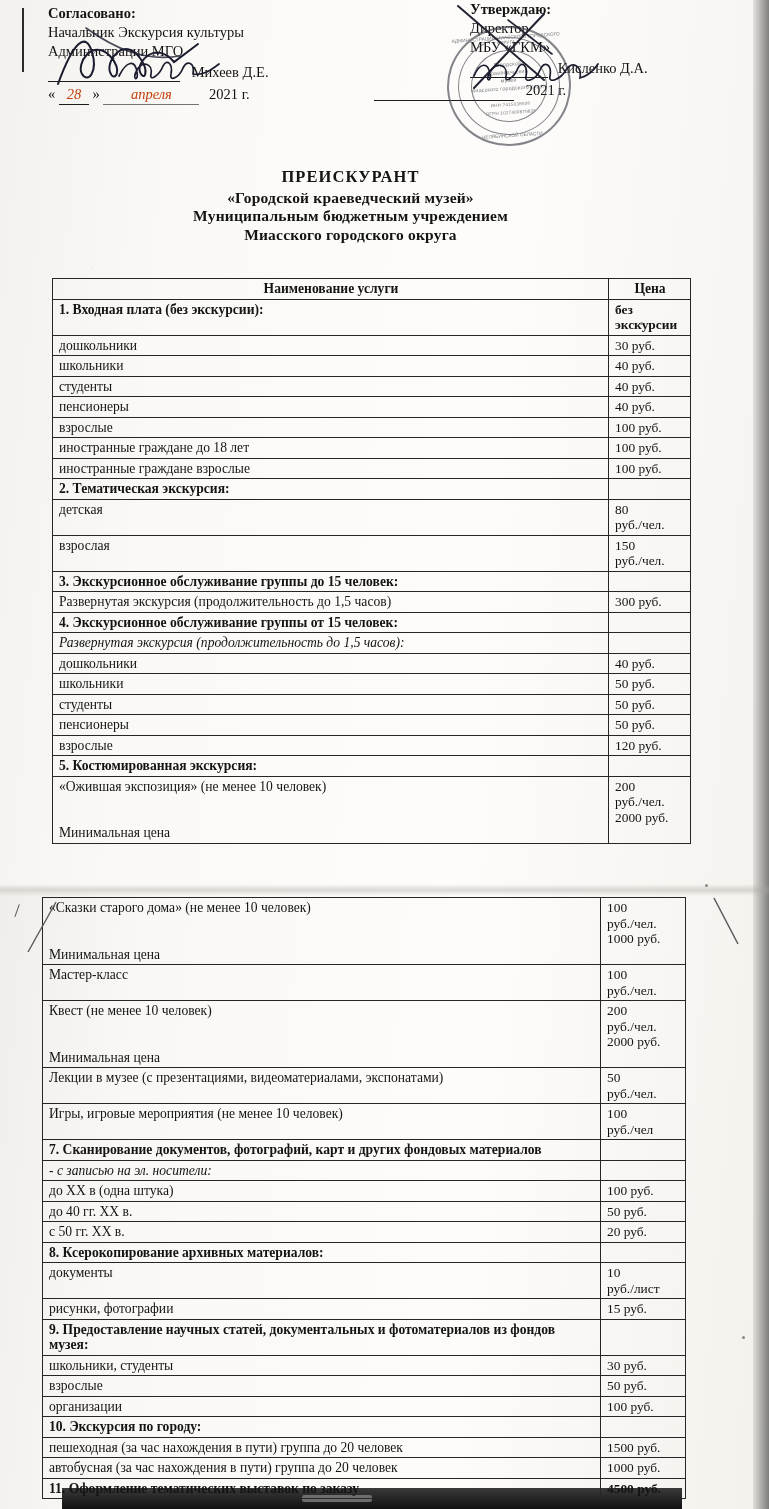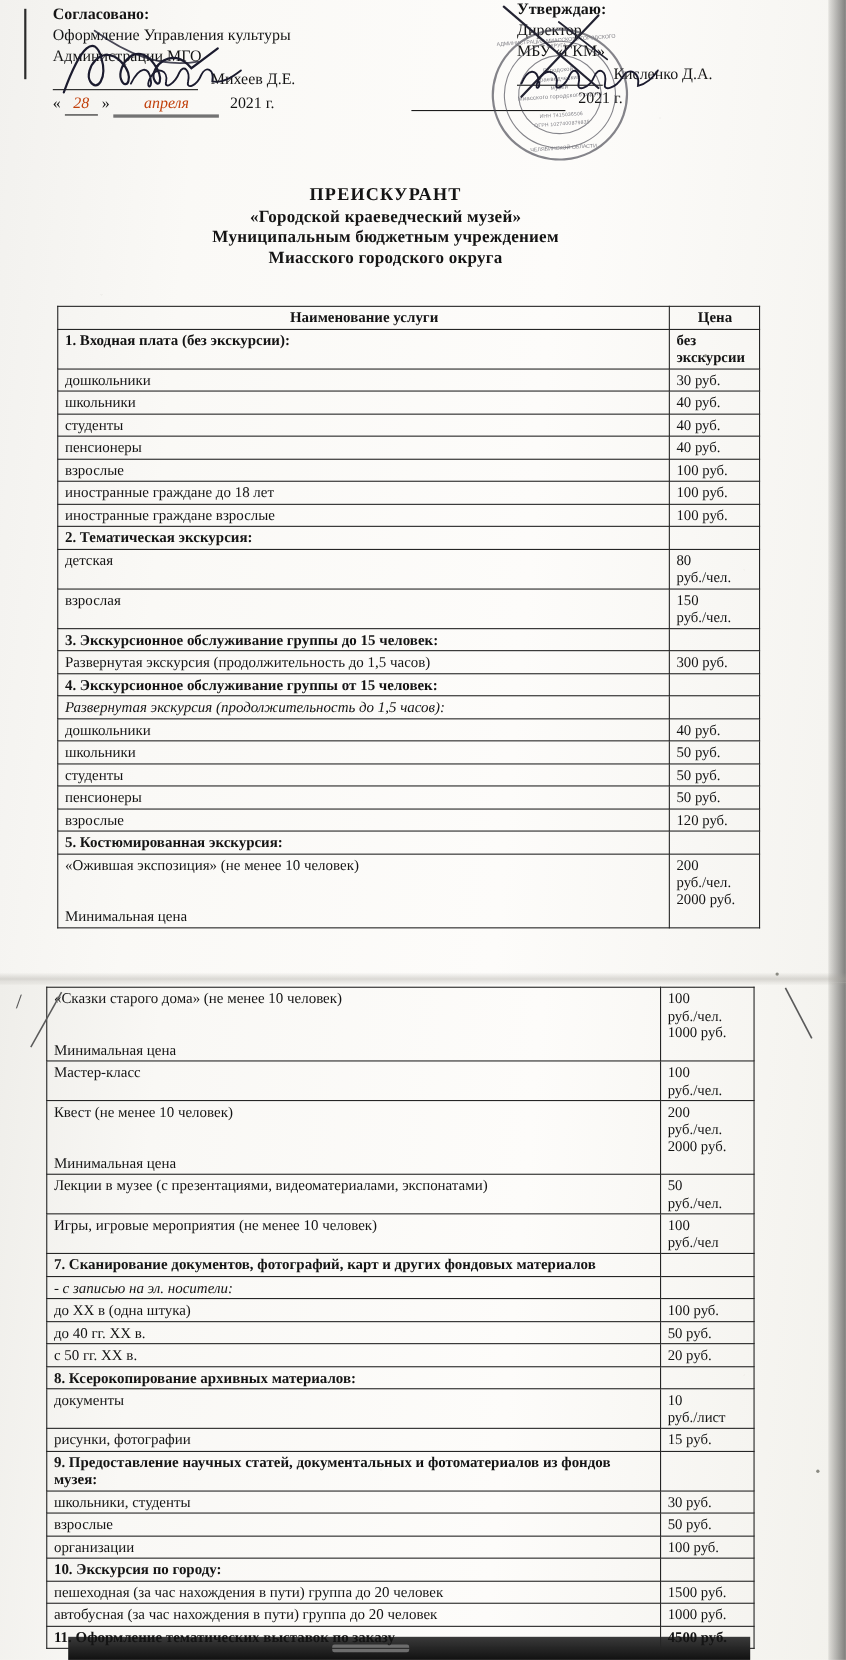--- a/index.html
+++ b/index.html
@@ -104,31 +104,31 @@
 <div class="sheet-edge-dark" style="top:893px;height:616px;"></div>
 <div class="page-gap"></div>
 <div class="bottom-dark"></div>
 
 <div class="approval">
 
   <div class="bind-mark"></div>
 
   <div class="appr-left">
     <div class="appr-bold">Согласовано:</div>
-    <div>Оформление Управления культуры</div>
+    <div>Начальник Экскурсия культуры</div>
     <div>Администрации МГО</div>
     <div style="position:relative;margin-top:2px;">
       <span class="sig-line" style="width:132px;"></span>
       <span style="margin-left:8px;">Михеев Д.Е.</span>
     </div>
     <div class="date-row">
       <span>«</span>
       <span class="hand" style="display:inline-block;width:30px;text-align:center;border-bottom:1px solid #1c1c1c;">28</span>
       <span>»</span>
-      <span class="hand" style="display:inline-block;width:96px;text-align:center;border-bottom:3px solid #737373;">апреля</span>
+      <span class="hand" style="display:inline-block;width:96px;text-align:center;border-bottom:1px solid #737373;">апреля</span>
       <span style="margin-left:6px;">2021</span>
       <span>г.</span>
     </div>
   </div>
 
   <div class="appr-right">
     <div class="appr-bold">Утверждаю:</div>
     <div>Директор</div>
     <div>МБУ «ГКМ»</div>
     <div style="position:relative;margin-top:2px;">

